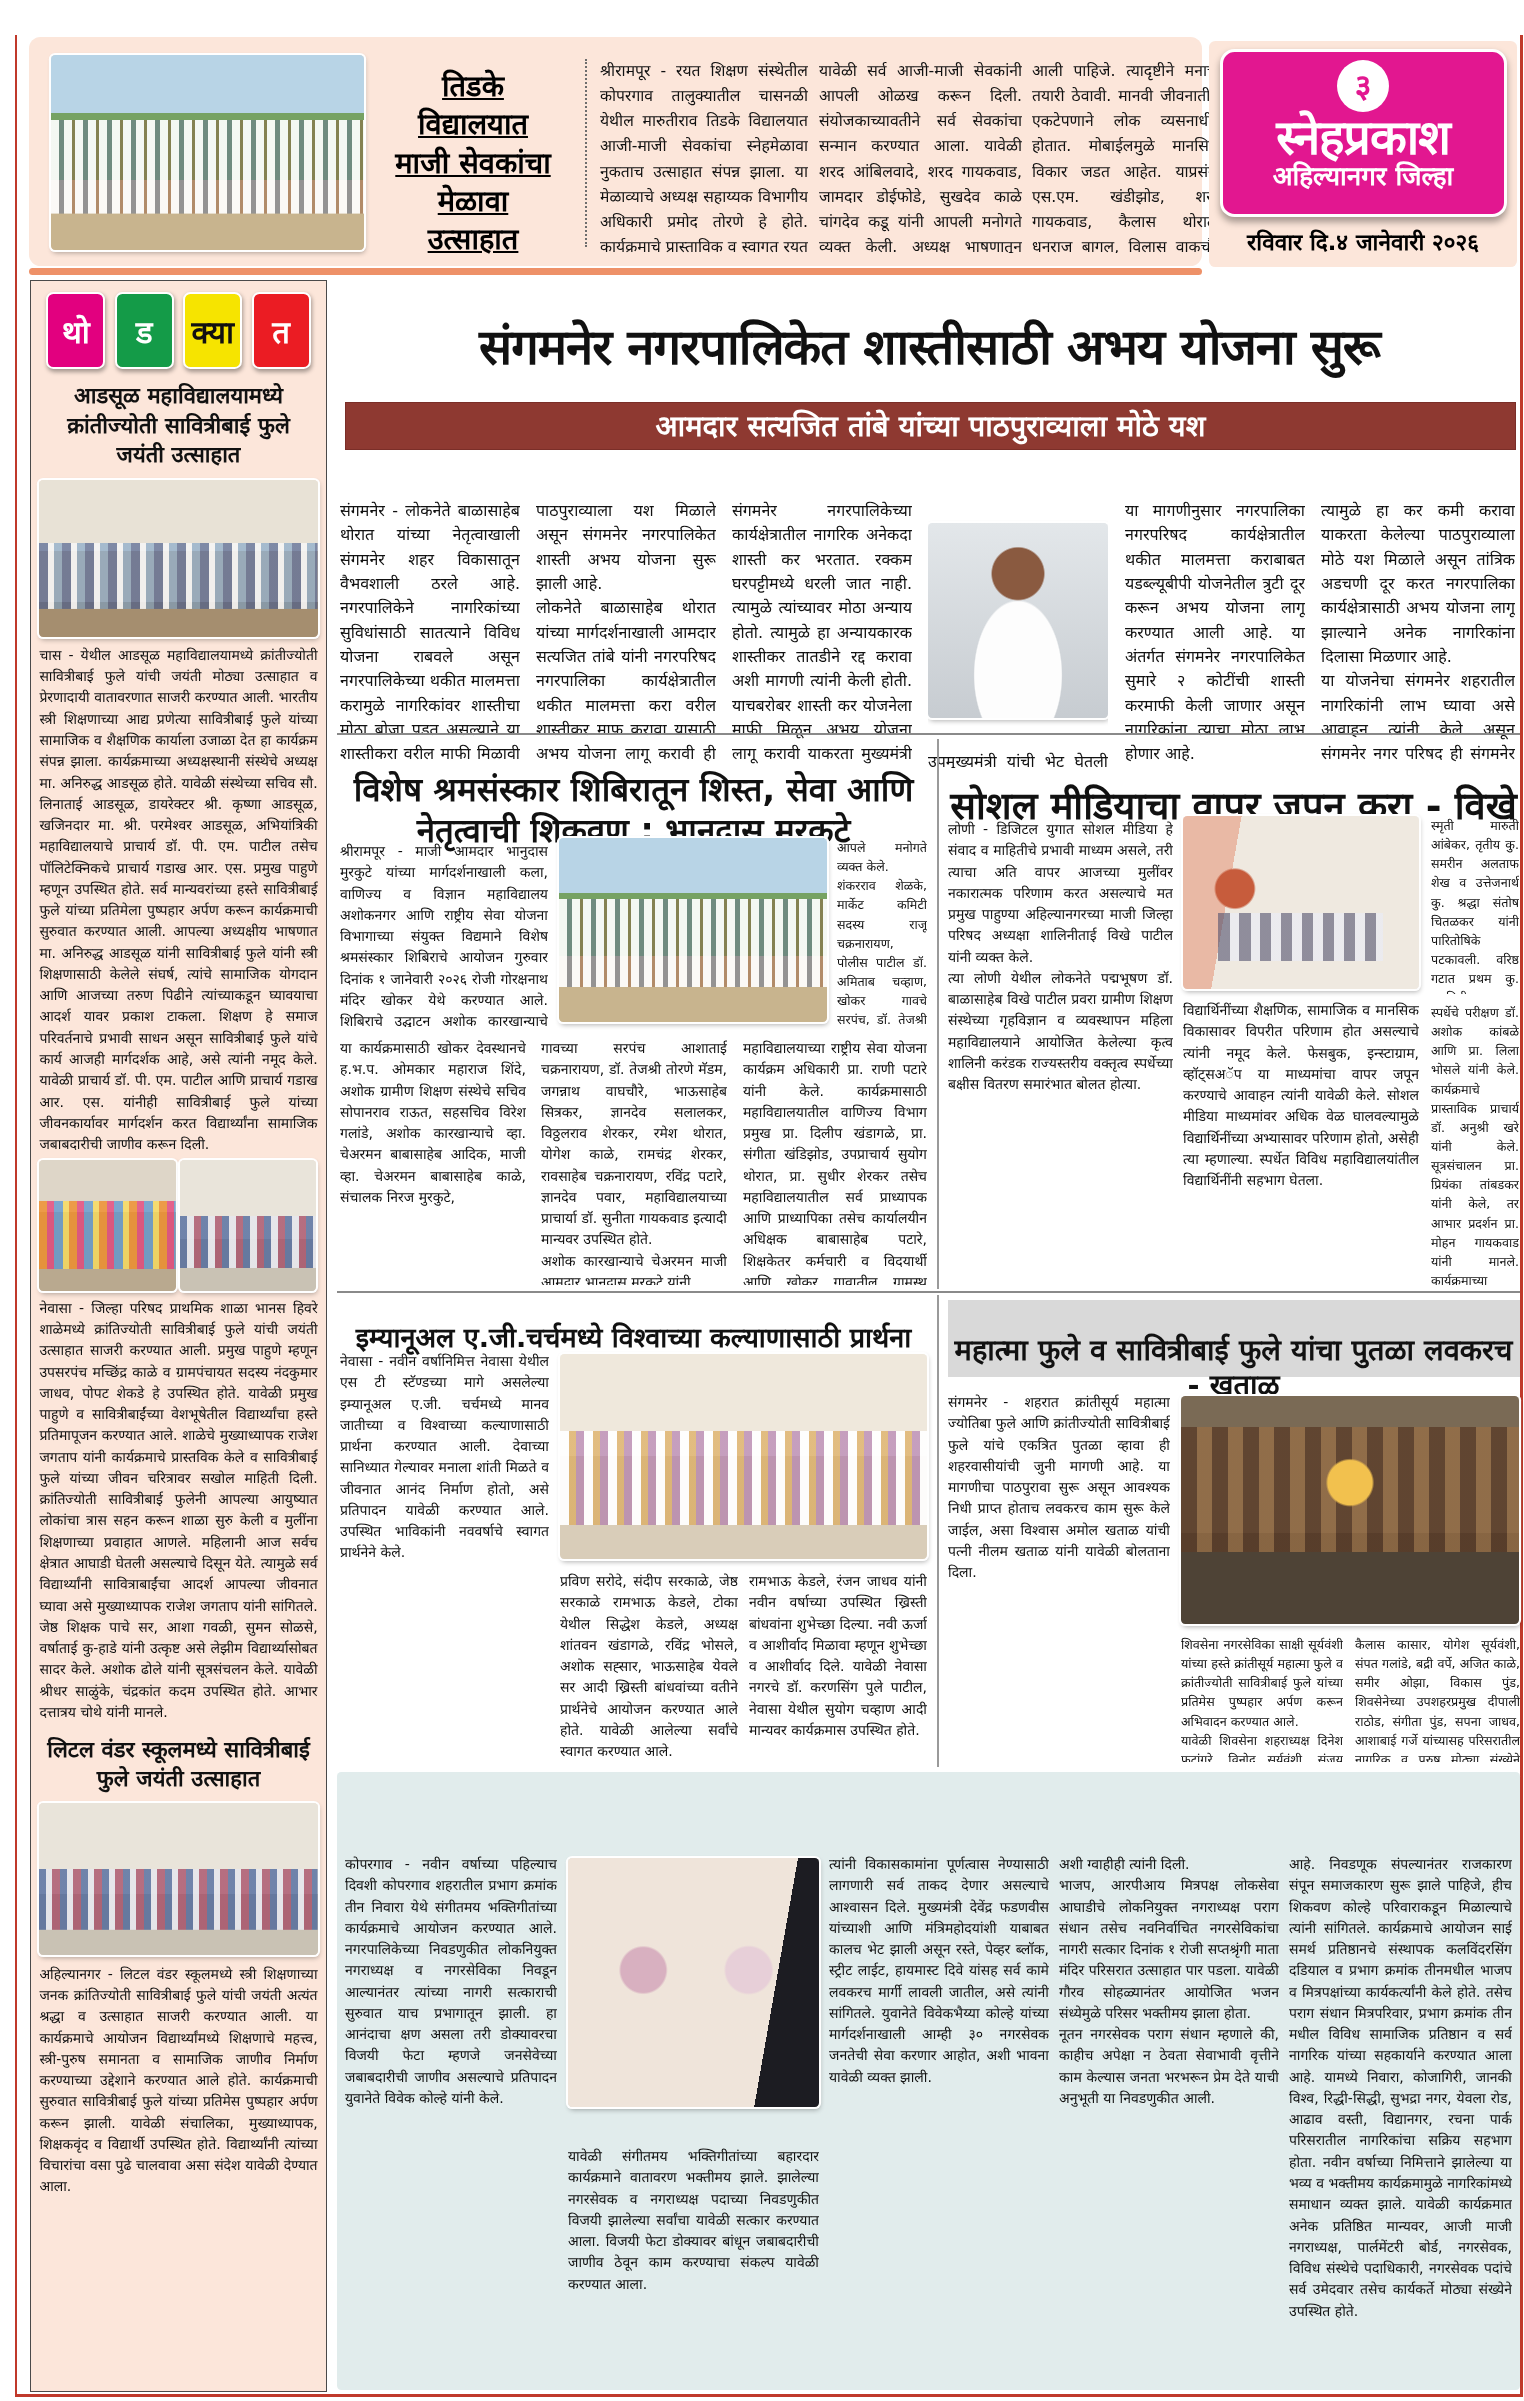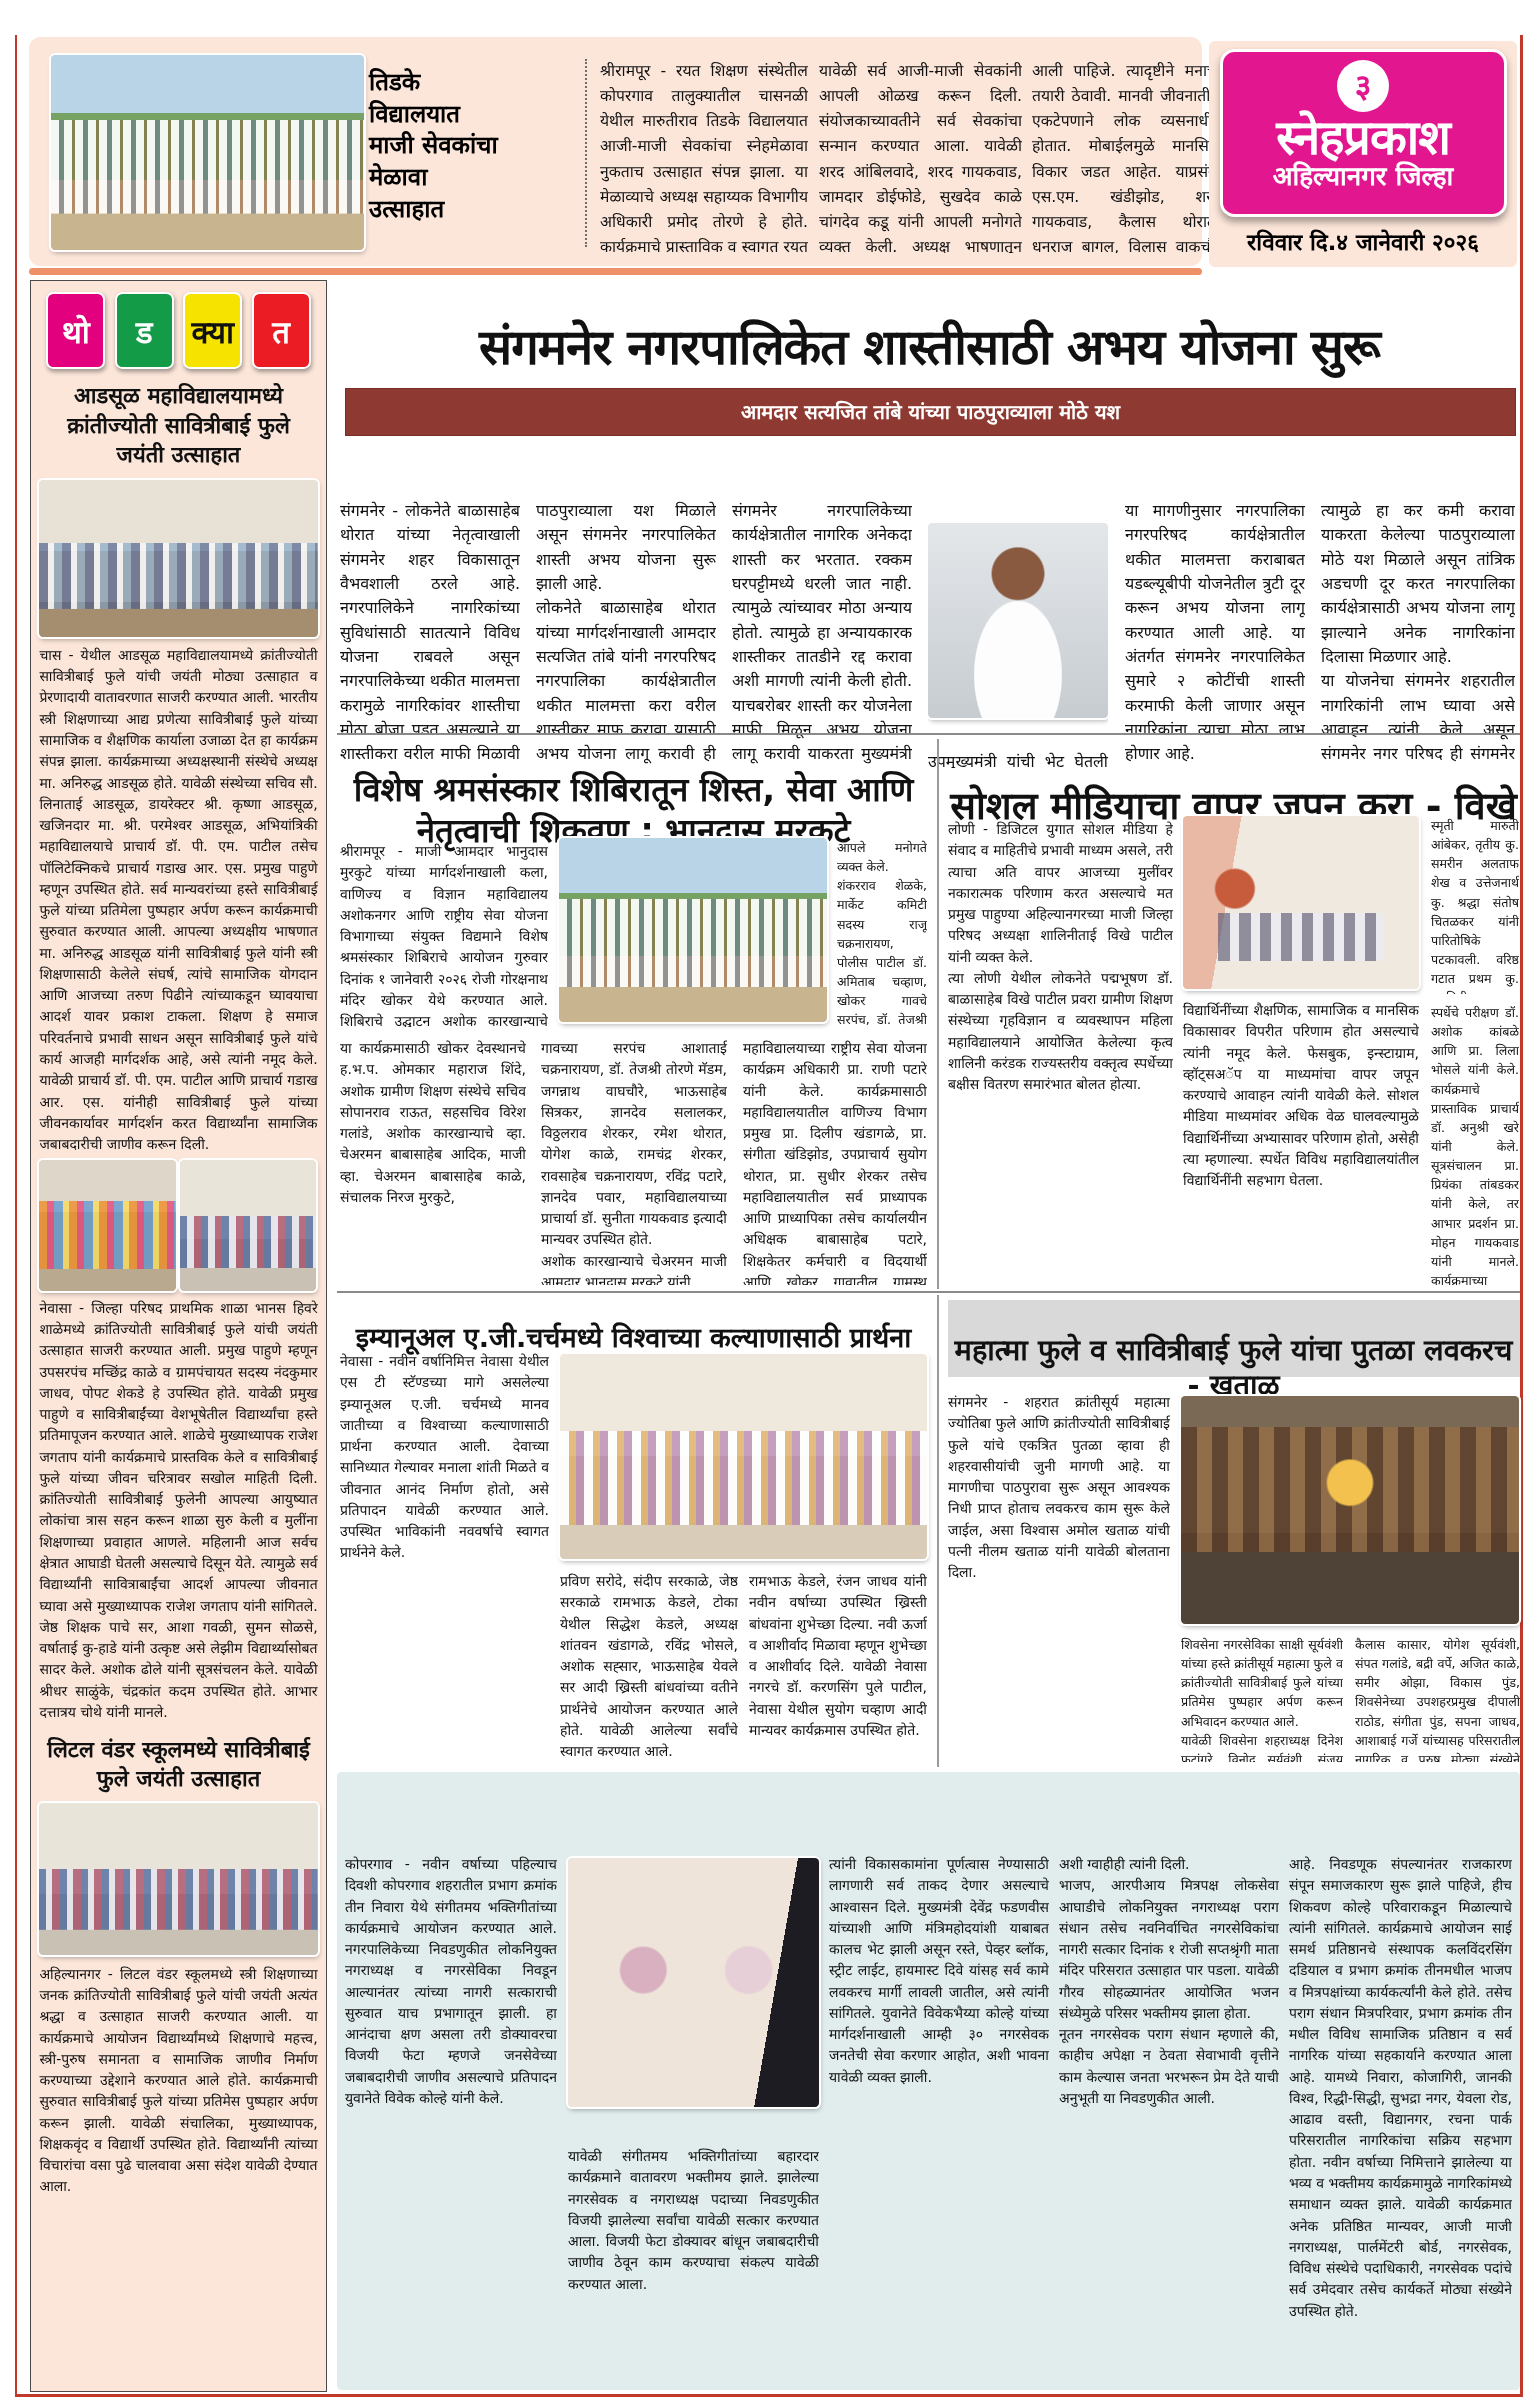--- a/index.html
+++ b/index.html
@@ -9,22 +9,22 @@
   .rule-left{left:14.6px;top:35px;width:2.6px;height:2362px;}
   .rule-right{left:1520px;top:35px;width:2.6px;height:2362px;}
   .rule-bottom{left:14.6px;top:2394px;width:1508px;height:2.6px;}
 
   
   .banner{position:absolute;left:29px;top:37px;width:1173px;height:229px;
           background:#fce6da;border-radius:11.5px;}
   .banner-strip{position:absolute;left:29px;top:268px;width:1173px;height:7.3px;
           background:#ee9168;border-radius:3.7px;}
   .banner-head{position:absolute;left:340px;top:30px;width:208px;
-          font-size:24px;font-weight:bold;line-height:1.32;text-align:left;
-          white-space:pre-line;color:#000;}
+          font-size:29px;font-weight:bold;line-height:1.32;text-align:center;
+          white-space:pre-line;color:#000;text-decoration:underline;}
   .banner-divider{position:absolute;left:556px;top:22px;height:188px;width:0;
           border-left:2.6px dotted #6d6d6d;}
   .bcol{position:absolute;top:21px;height:195px;font-size:15.7px;line-height:1.6;
           text-align:justify;overflow:hidden;}
   .bcol1{left:571px;width:208px;}
   .bcol2{left:790px;width:203px;}
   .bcol3{left:1003px;width:189px;}
 
   
   .masthead{position:absolute;left:1209px;top:41px;width:308px;height:226px;
@@ -84,22 +84,22 @@
       linear-gradient(#7a6a55 0 60%,#4e4336 60% 100%);}
   .ph-banner-night{background:
       radial-gradient(circle at 30% 45%,#d8b0c0 0 10%,rgba(0,0,0,0) 11%),
       radial-gradient(circle at 72% 45%,#e7cfd8 0 10%,rgba(0,0,0,0) 11%),
       linear-gradient(100deg,#efe4da 0 78%,#1c1c22 78% 100%),
       linear-gradient(#2a2a33,#101016);}
 
   
   .lead-head{position:absolute;left:339px;top:289px;width:1181px;font-size:49px;
       font-weight:800;text-align:center;line-height:1.08;letter-spacing:-1px;}
-  .sub-bar{position:absolute;left:345px;top:388px;width:1171px;height:48px;background:#8e3931;
-      color:#ffffff;font-size:20px;font-weight:bold;text-align:center;line-height:48px;
+  .sub-bar{position:absolute;left:345px;top:402px;width:1171px;height:48px;background:#8e3931;
+      color:#ffffff;font-size:29px;font-weight:bold;text-align:center;line-height:48px;
       box-shadow:inset 0 0 0 1px #7a2e28;}
   .lcol{position:absolute;top:459px;height:269px;width:180px;font-size:16px;line-height:1.52;
       text-align:justify;white-space:pre-line;overflow:hidden;margin-top:40px;}
   .lc1{left:340px;} .lc2{left:536px;} .lc3{left:732px;} .lc4{left:928px;}
   .lc5{left:1125px;} .lc6{left:1321px;width:194px;}
   .lead-photo{width:180px;height:195px;margin-bottom:7.3px;}
 
   .hline{position:absolute;background:#8a8a8a;height:1.6px;}
   .vline{position:absolute;background:#9a9a9a;width:1.6px;}
 

